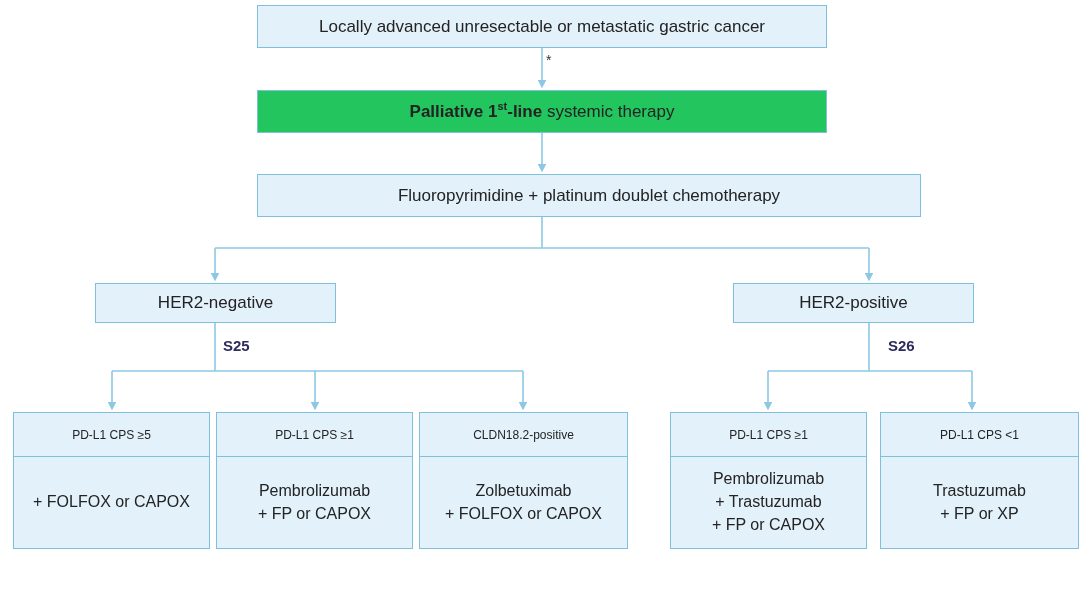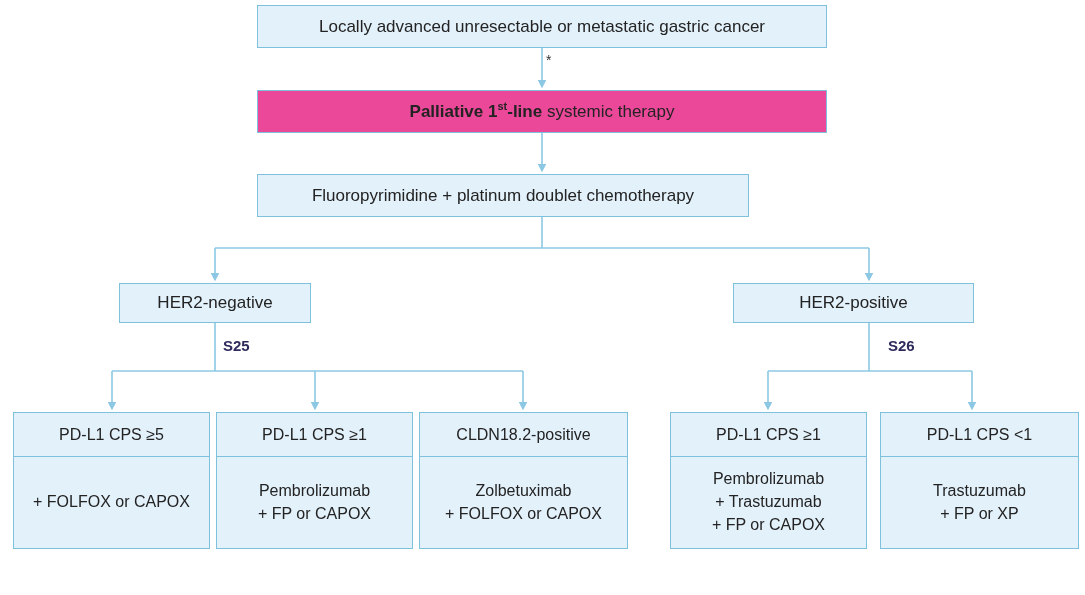--- a/index.html
+++ b/index.html
@@ -42,49 +42,49 @@
     display: flex;
     align-items: center;
     justify-content: center;
     text-align: center;
     z-index: 2;
     font-size: 17px;
     line-height: 1.25;
     color: #232323;
   }
   .node.plain {
-    background: #ec4899;
+    background: #22c55e;
   }
 
   
   #node-diagnosis {
     left: 257px; top: 5px; width: 570px; height: 43px; align-items: center;
   }
   #node-palliative {
     left: 257px; top: 90px; width: 570px; height: 43px;
   }
   #node-chemo {
-    left: 257px; top: 174px; width: 492px; height: 43px;
+    left: 257px; top: 174px; width: 664px; height: 43px;
   }
 
   .bold { font-weight: bold; }
   .sup { font-size: 11px; vertical-align: super; line-height: 0; }
 
   
   #asterisk-marker {
     position: absolute;
     left: 546px; top: 52px;
     font-size: 14px;
     color: #333;
     z-index: 3;
   }
 
   
   #node-her2-negative {
-    left: 95px; top: 283px; width: 192px; height: 40px; margin-left: 24px;
+    left: 95px; top: 283px; width: 241px; height: 40px;
   }
   #node-her2-positive {
     left: 733px; top: 283px; width: 241px; height: 40px;
   }
 
   
   .supp-label {
     position: absolute;
     font-size: 15px;
     font-weight: bold;
@@ -106,21 +106,21 @@
     top: 412px;
     height: 137px;
   }
   .card-header {
     box-sizing: border-box;
     height: 44px;
     border-bottom: 1px solid #7fc1dd;
     display: flex;
     align-items: center;
     justify-content: center;
-    font-size: 16px;
+    font-size: 12px;
     color: #232323;
     text-align: center;
   }
   .card-body {
     flex: 1;
     display: flex;
     align-items: center;
     justify-content: center;
     text-align: center;
     font-size: 16px;

